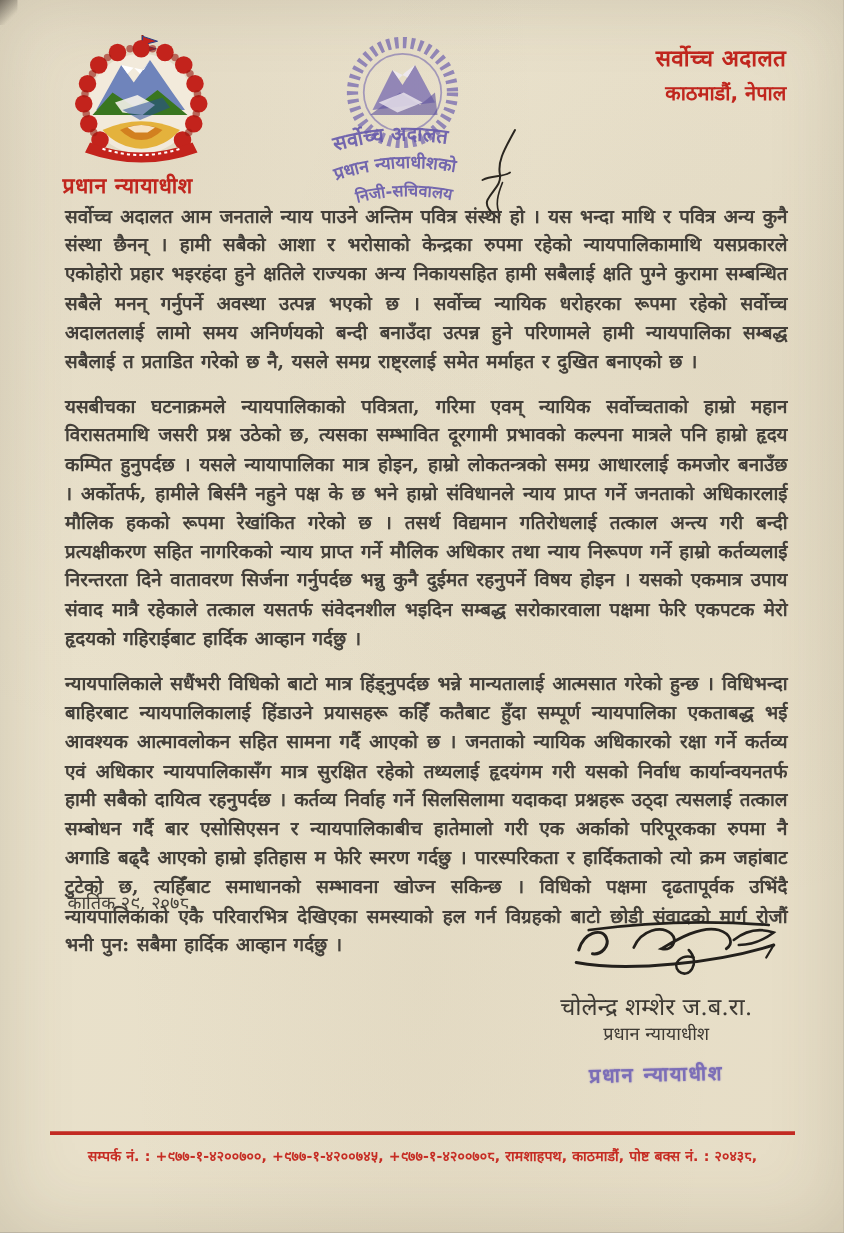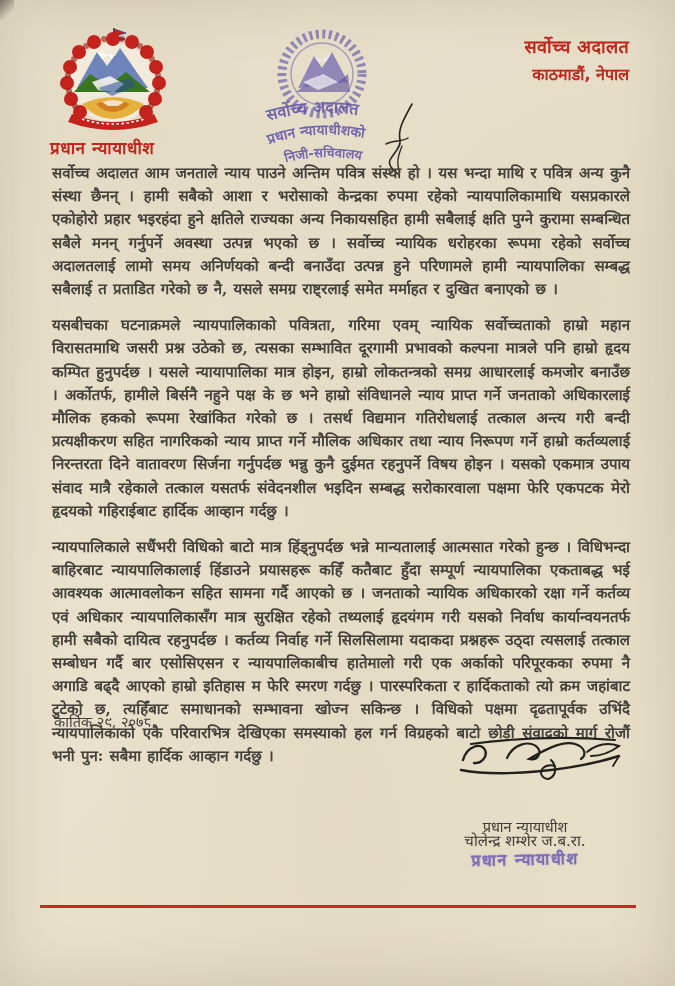--- a/index.html
+++ b/index.html
@@ -31,21 +31,21 @@
   .org .org-name{font-size:18px;font-weight:bold;letter-spacing:.3px;}
   .org .org-loc{font-size:16px;font-weight:bold;margin-top:5px;}
   
   .letter{position:absolute;left:52px;top:162px;width:578px;color:#44403a;font-weight:bold;}
   .letter p{margin:0 0 13px 0;font-size:15px;line-height:23.2px;text-align:justify;
     word-spacing:1px;}
   
   .date{position:absolute;left:54px;top:711px;font-size:14.5px;color:#44403a;}
   .sig{position:absolute;left:455px;top:730px;width:170px;height:62px;}
   .sig-name{position:absolute;left:400px;top:792px;width:250px;text-align:center;
-    font-size:15px;color:#3e3a34;margin-top:38px;}
+    font-size:19px;color:#3e3a34;}
   .sig-title{position:absolute;left:400px;top:816px;width:250px;text-align:center;
     font-size:14.5px;color:#3e3a34;}
   .sig-stamp{position:absolute;left:400px;top:848px;width:250px;text-align:center;
     color:#6a5bb5;font-weight:bold;font-size:16px;letter-spacing:1.5px;
     transform:rotate(-1.2deg);text-shadow:0 0 1.4px rgba(106,91,181,.75);
     font-family:"DejaVu Sans","Liberation Sans",sans-serif;opacity:.85;}
   
   .foot-rule{position:absolute;left:40px;top:905px;width:596px;height:3px;background:#c22a22;}
   .foot{position:absolute;left:30px;top:915px;width:616px;text-align:center;color:#c62d24;
     font-family:"DejaVu Sans","Liberation Sans",sans-serif;font-weight:bold;}
@@ -168,14 +168,15 @@
       <path d="M164,26 L158,36" stroke-width="1.8"></path>
     </g>
   </svg>
 
   <div class="sig-name">चोलेन्द्र शम्शेर ज.ब.रा.</div>
   <div class="sig-title">प्रधान न्यायाधीश</div>
   <div class="sig-stamp">प्रधान न्यायाधीश</div>
 
   <div class="foot-rule"></div>
   <div class="foot">
+    <div class="f1">सम्पर्क नं. : +९७७-१-४२००७००, +९७७-१-४२००७४५, +९७७-१-४२००७०८, रामशाहपथ, काठमाडौं, पोष्ट बक्स नं. : २०४३८,</div>
   </div>
 </div>
 
 </body></html>

